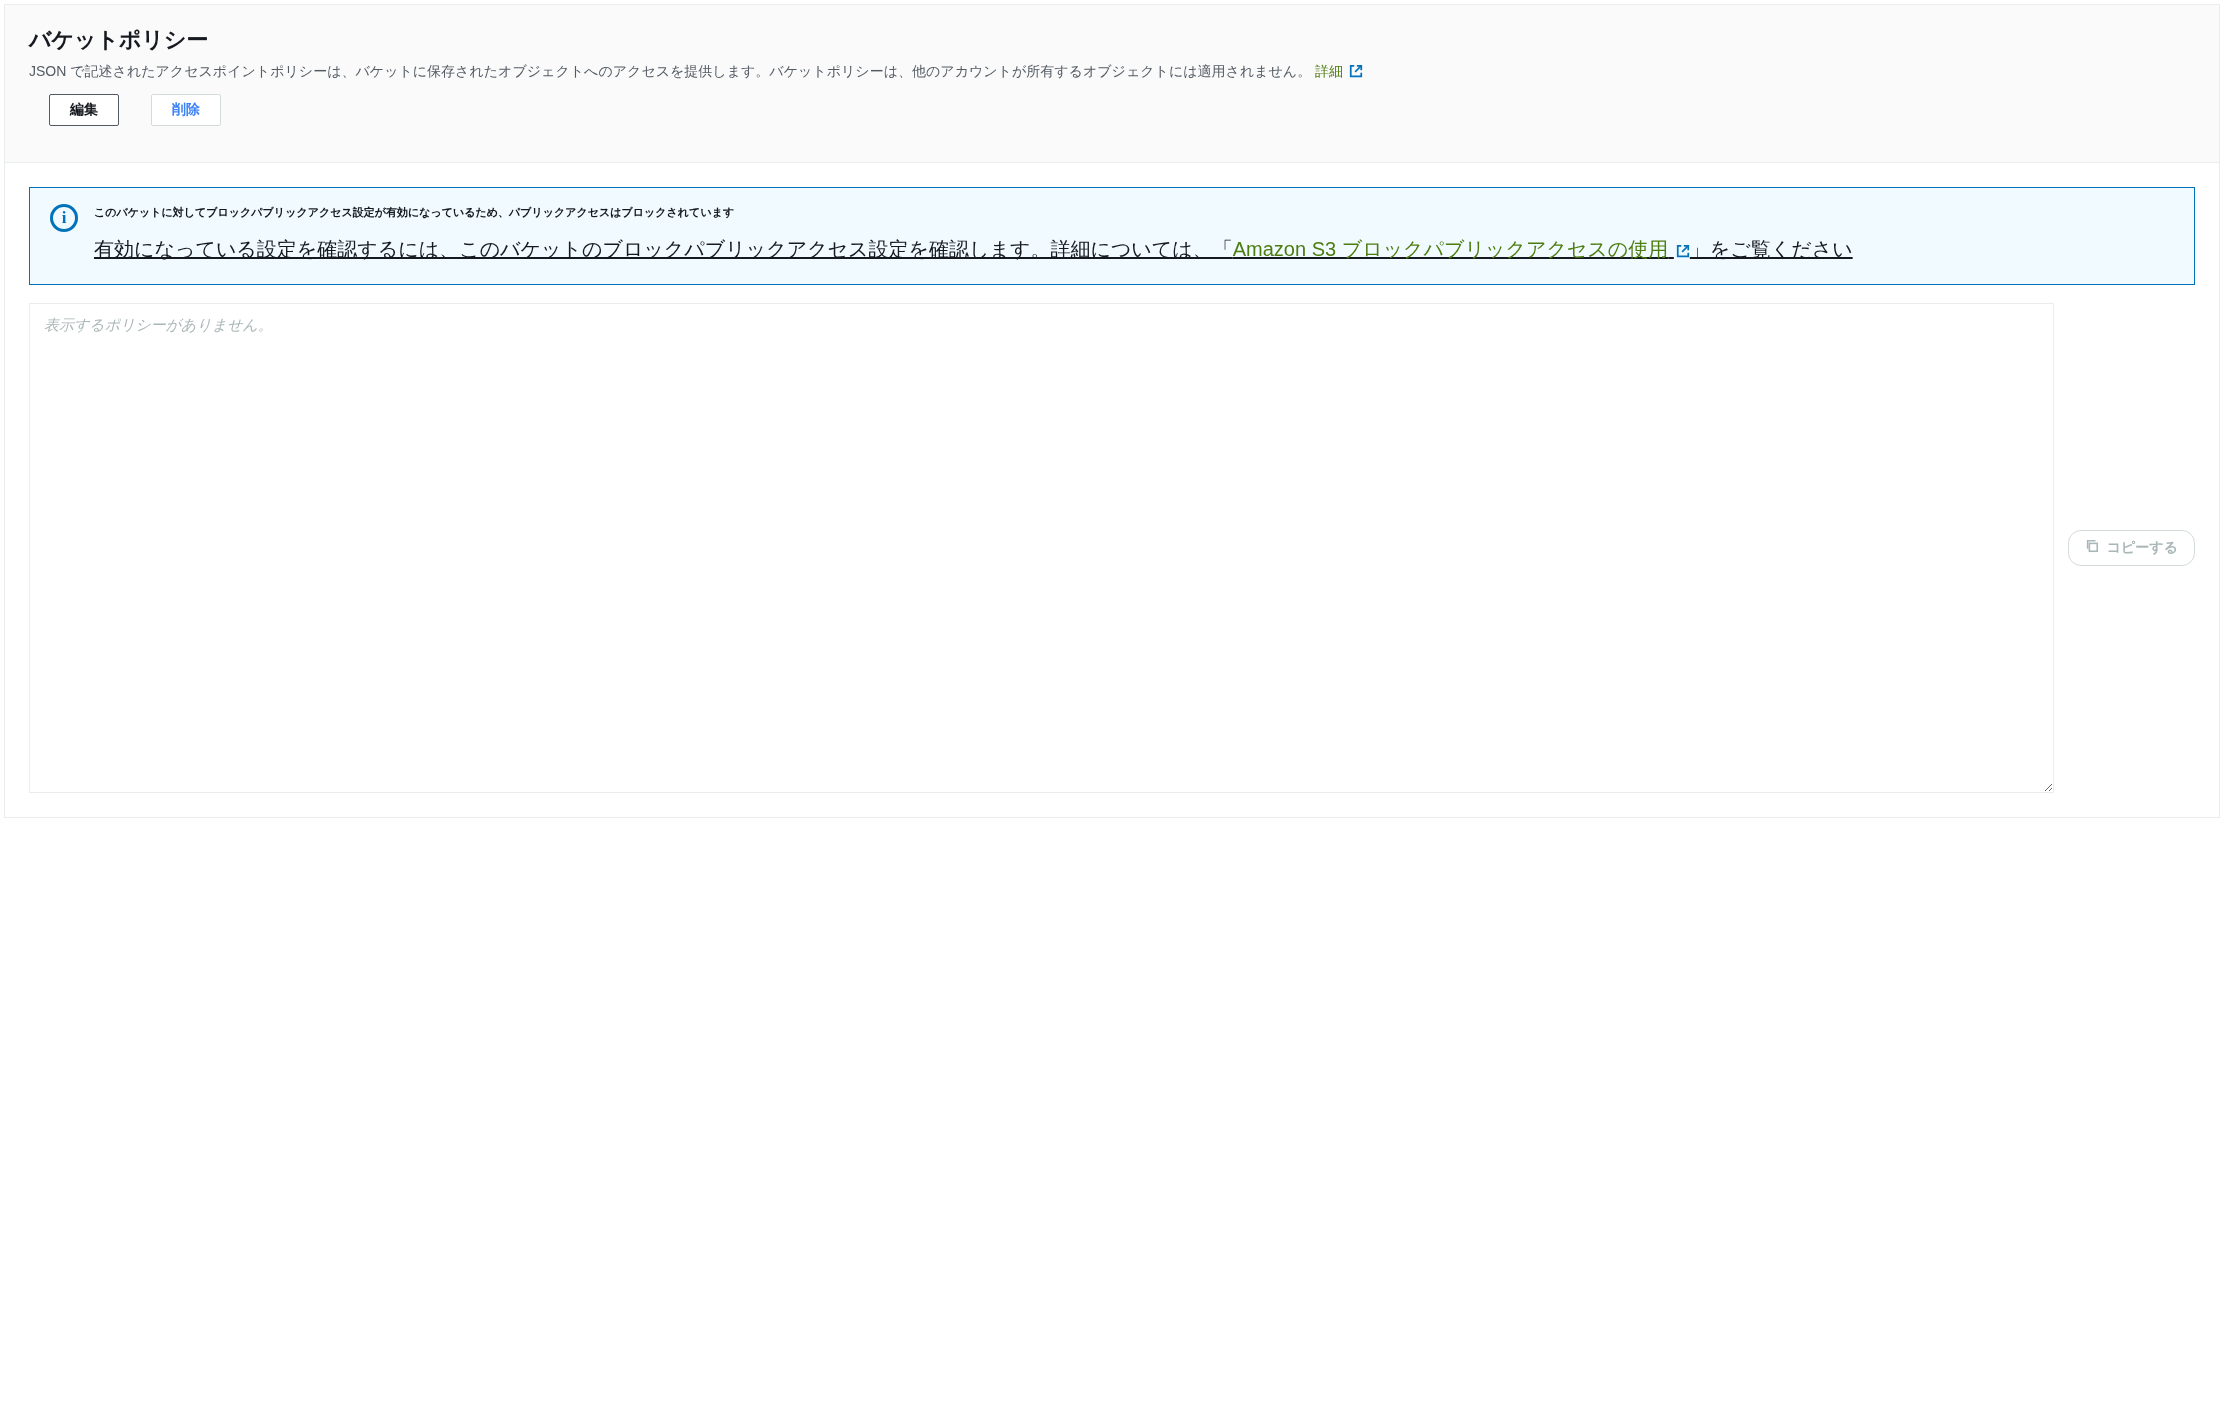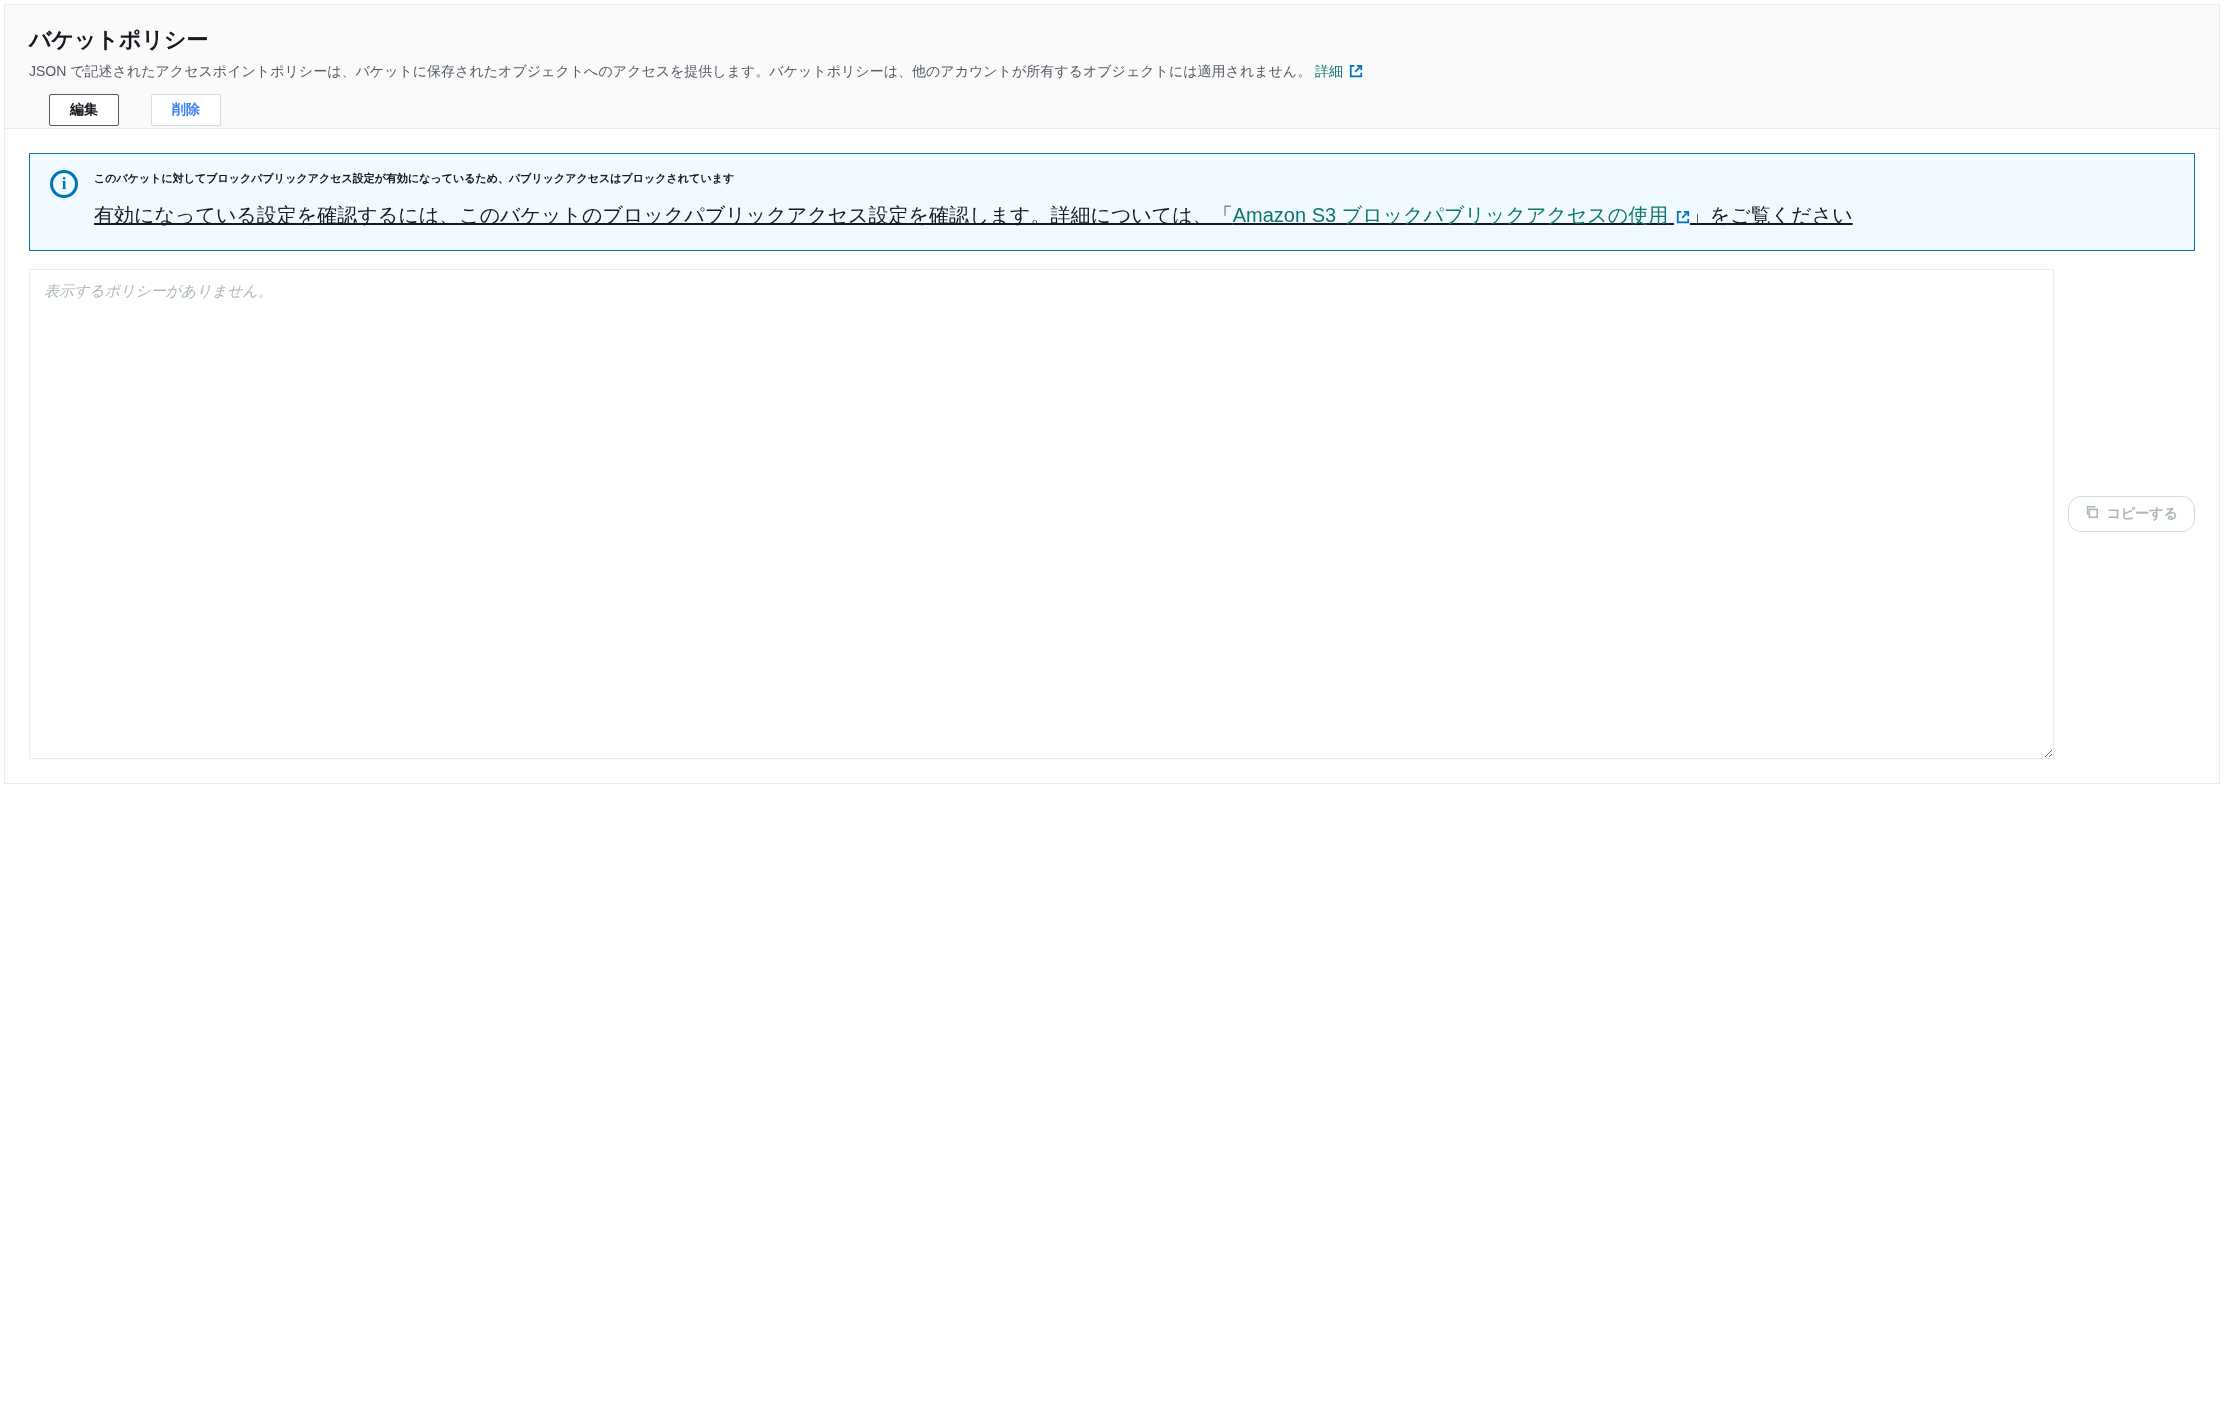--- a/index.html
+++ b/index.html
@@ -8,36 +8,36 @@
   background: #ffffff;
   color: #16191f;
   font-size: 14px;
 }
 .panel {
   border: 1px solid #eaeded;
   margin: 4px;
 }
 .header-section {
   background: #fafafa;
-  padding: 20px 24px 2px 24px;
+  padding: 20px 24px 36px 24px;
   border-bottom: 1px solid #eaeded;
 }
 .title {
   font-size: 22px;
   font-weight: 700;
   color: #16191f;
   margin-bottom: 6px;
 }
 .description {
   font-size: 14px;
   color: #545b64;
   line-height: 1.5;
 }
 .link {
-  color: #0f766e;
+  color: #4d7c0f;
   text-decoration: none;
   cursor: pointer;
   margin-top: 40px;
 }
 .ext-icon {
   display: inline-block;
   vertical-align: -2px;
   margin-left: 2px;
 }
 .button-row {

